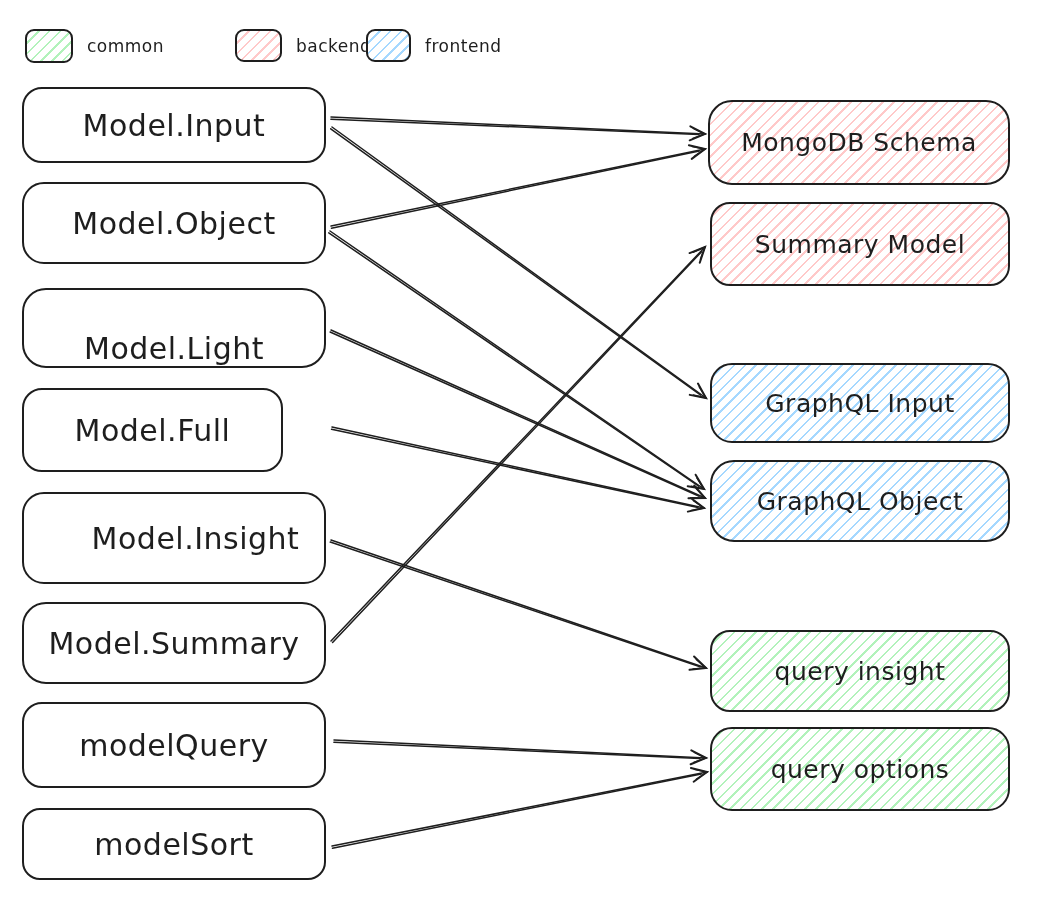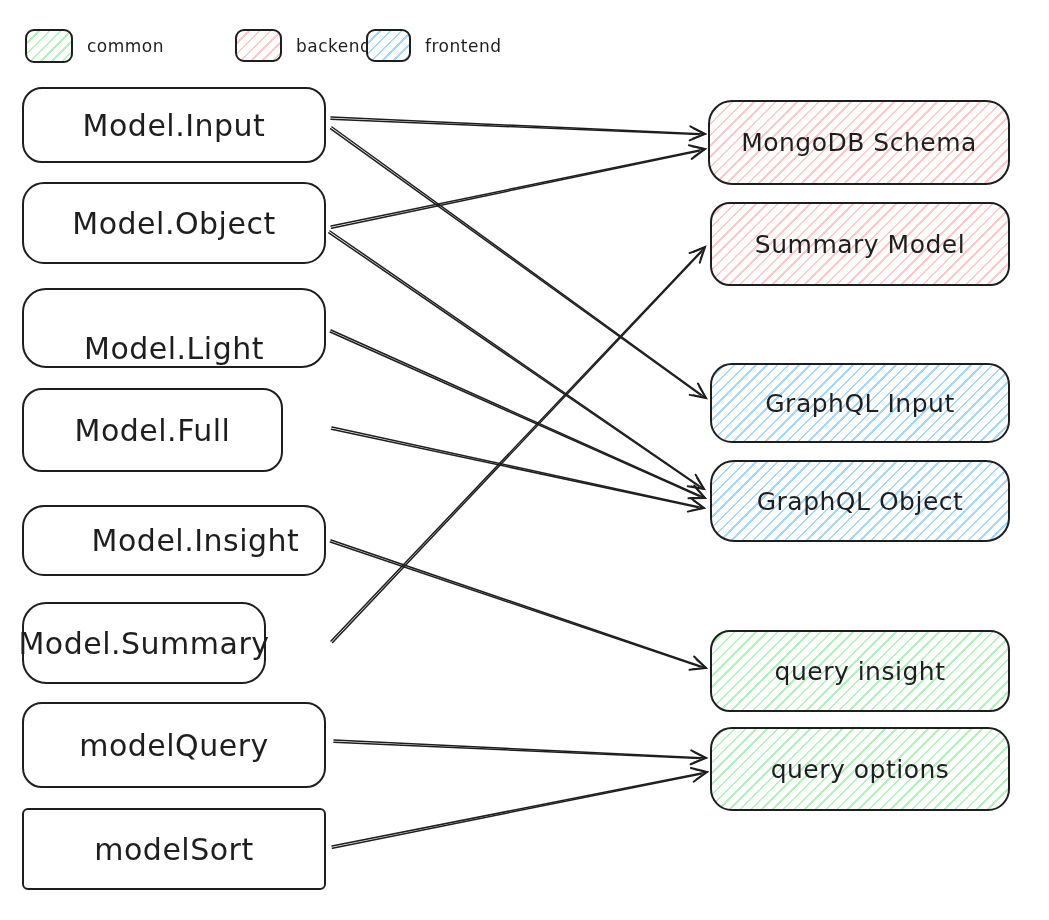--- a/index.html
+++ b/index.html
@@ -65,30 +65,30 @@
     </div>
     <div class="node left" style="left: 22px; top: 182px; width: 304px; height: 82px; border-radius: 22px;">
       <span class="node-label">Model.Object</span>
     </div>
     <div class="node left" style="left: 22px; top: 288px; width: 304px; height: 80px; border-radius: 24px; align-items: flex-end;">
       <span class="node-label">Model.Light</span>
     </div>
     <div class="node left" style="left: 22px; top: 388px; width: 261px; height: 84px; border-radius: 20px;">
       <span class="node-label">Model.Full</span>
     </div>
-    <div class="node left" style="left: 22px; top: 505px; width: 304px; height: 71px; border-radius: 22px; padding-left: 43px;">
+    <div class="node left" style="left: 22px; top: 492px; width: 304px; height: 92px; border-radius: 22px; padding-left: 43px;">
       <span class="node-label">Model.Insight</span>
     </div>
-    <div class="node left" style="left: 22px; top: 602px; width: 244px; height: 82px; border-radius: 24px;">
+    <div class="node left" style="left: 22px; top: 602px; width: 304px; height: 82px; border-radius: 24px;">
       <span class="node-label">Model.Summary</span>
     </div>
     <div class="node left" style="left: 22px; top: 702px; width: 304px; height: 86px; border-radius: 20px;">
       <span class="node-label">modelQuery</span>
     </div>
-    <div class="node left" style="left: 22px; top: 808px; width: 304px; height: 82px; border-radius: 6px;">
+    <div class="node left" style="left: 22px; top: 808px; width: 304px; height: 72px; border-radius: 18px;">
       <span class="node-label">modelSort</span>
     </div>
     <div class="node right" style="left: 708px; top: 100px; width: 302px; height: 85px; border-radius: 24px; background-image: repeating-linear-gradient(135deg, rgb(255, 201, 201) 0px, rgb(255, 201, 201) 1.7px, transparent 1.7px, transparent 7.6px);">
       <span class="node-label">MongoDB Schema</span>
     </div>
     <div class="node right" style="left: 710px; top: 202px; width: 300px; height: 84px; border-radius: 20px; background-image: repeating-linear-gradient(135deg, rgb(255, 201, 201) 0px, rgb(255, 201, 201) 1.7px, transparent 1.7px, transparent 7.6px);">
       <span class="node-label">Summary Model</span>
     </div>
     <div class="node right" style="left: 710px; top: 363px; width: 300px; height: 80px; border-radius: 22px; background-image: repeating-linear-gradient(135deg, rgb(165, 216, 255) 0px, rgb(165, 216, 255) 1.7px, transparent 1.7px, transparent 7.6px);">
       <span class="node-label">GraphQL Input</span>

